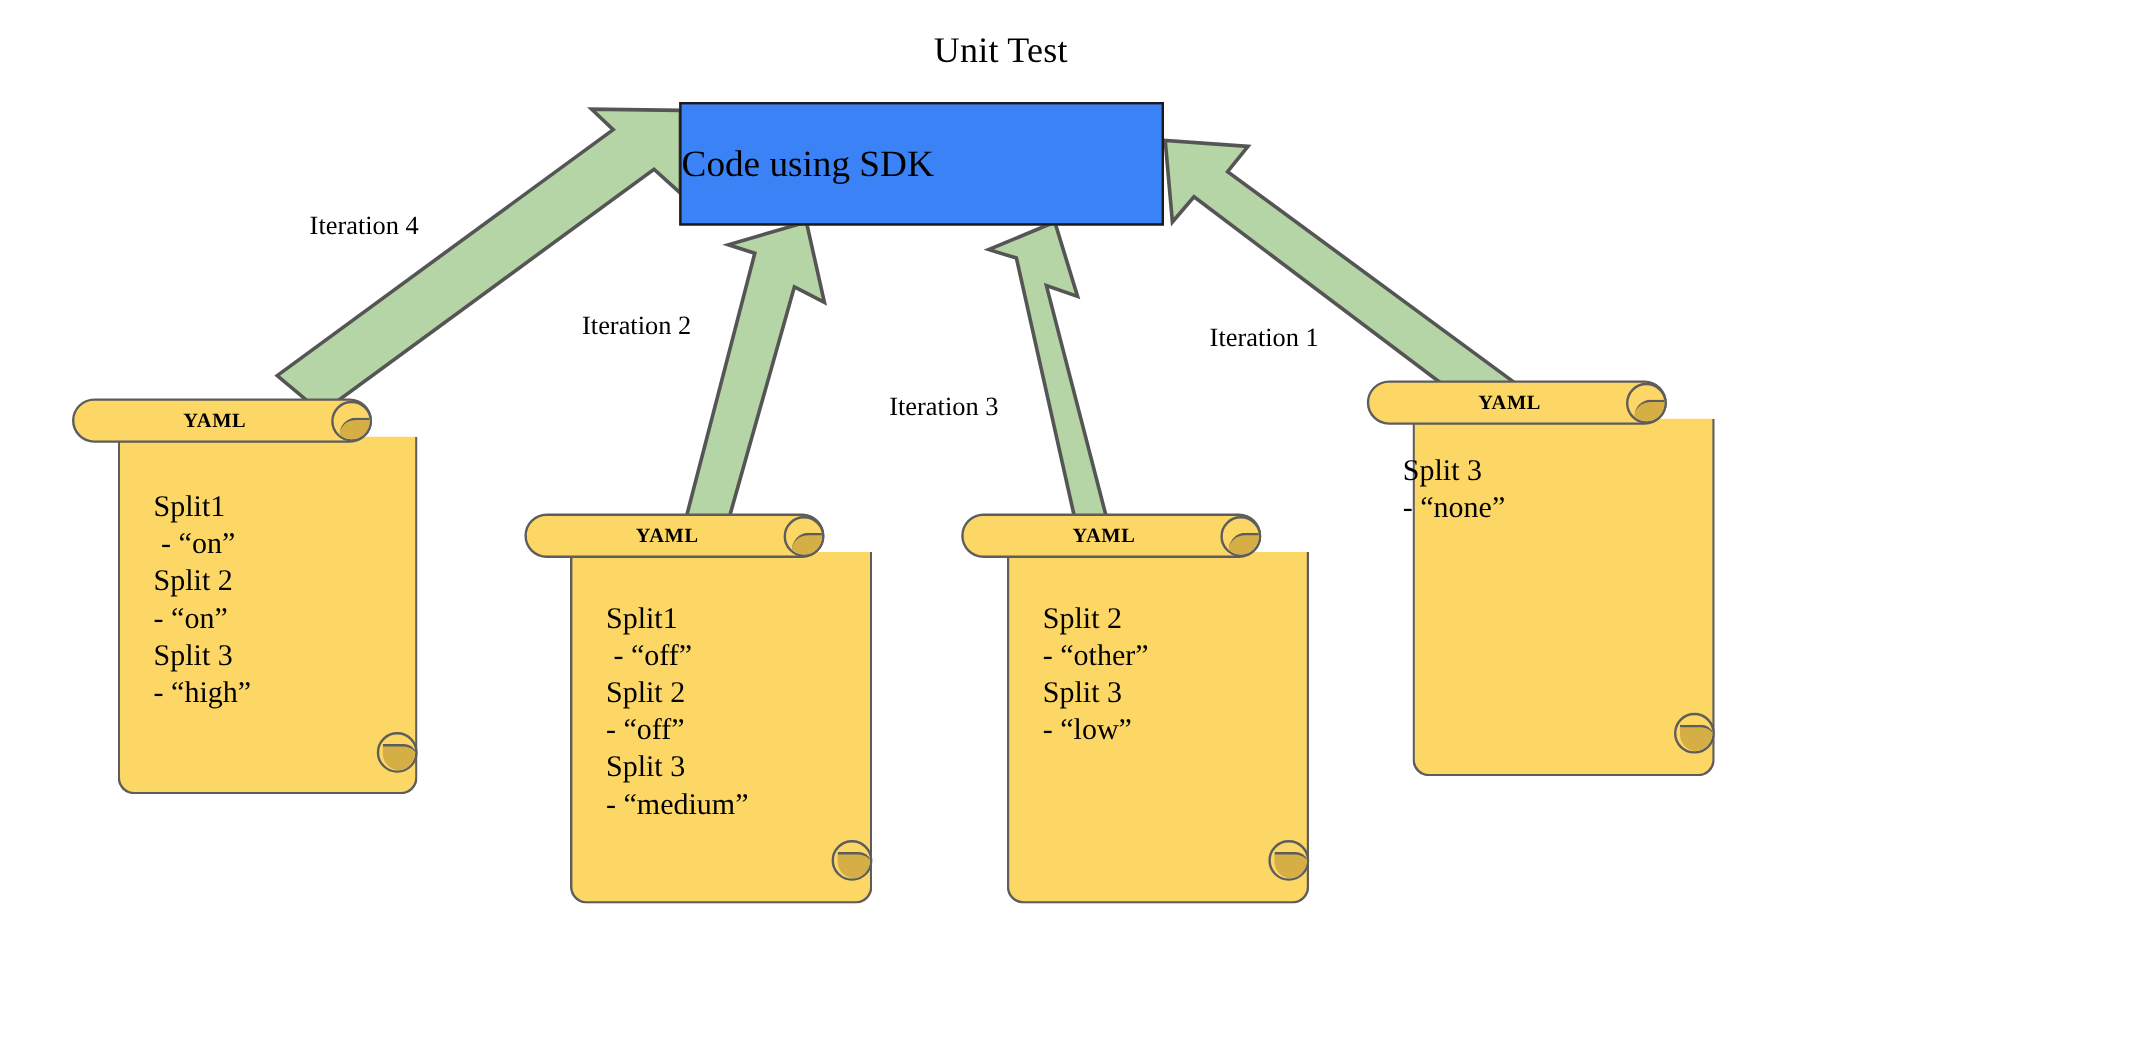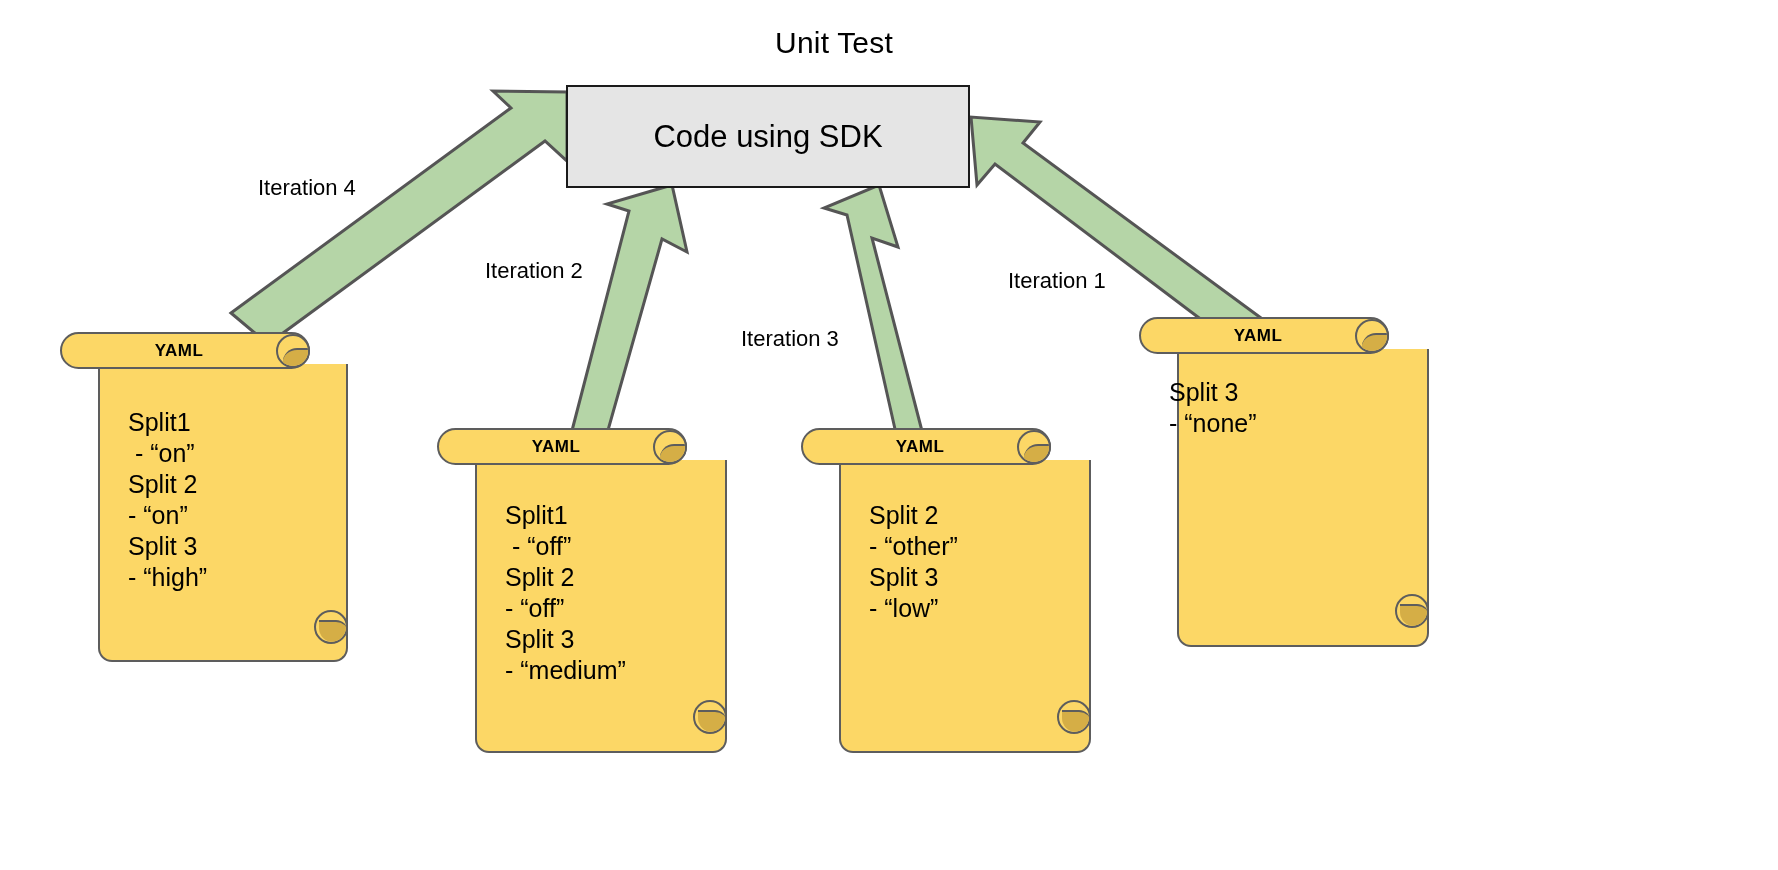--- a/index.html
+++ b/index.html
@@ -10,20 +10,21 @@
   body {
     font-family: "Liberation Sans", sans-serif;
     -webkit-font-smoothing: antialiased;
   }
   #canvas {
     position: relative;
     width: 1778px;
     height: 870px;
     background: #ffffff;
     overflow: hidden;
+    font-family: Liberation Serif, serif;
   }
 
   
   #diagram-title {
     position: absolute;
     left: 0;
     top: 26px;
     width: 1778px;
     text-align: center;
     font-size: 30px;
@@ -36,26 +37,26 @@
     transform: translateX(-55px);
   }
 
   
   #sdk-box {
     position: absolute;
     left: 566px;
     top: 85px;
     width: 404px;
     height: 103px;
-    background: #e5e5e5;
+    background: #3b82f6;
     border: 2px solid #1a1a1a;
     box-sizing: border-box;
     display: flex;
     align-items: center;
-    justify-content: center;
+    justify-content: flex-start;
     z-index: 6;
   }
   #sdk-box .label {
     font-size: 31px;
     color: #000000;
   }
 
   
   #arrow-layer {
     position: absolute;

